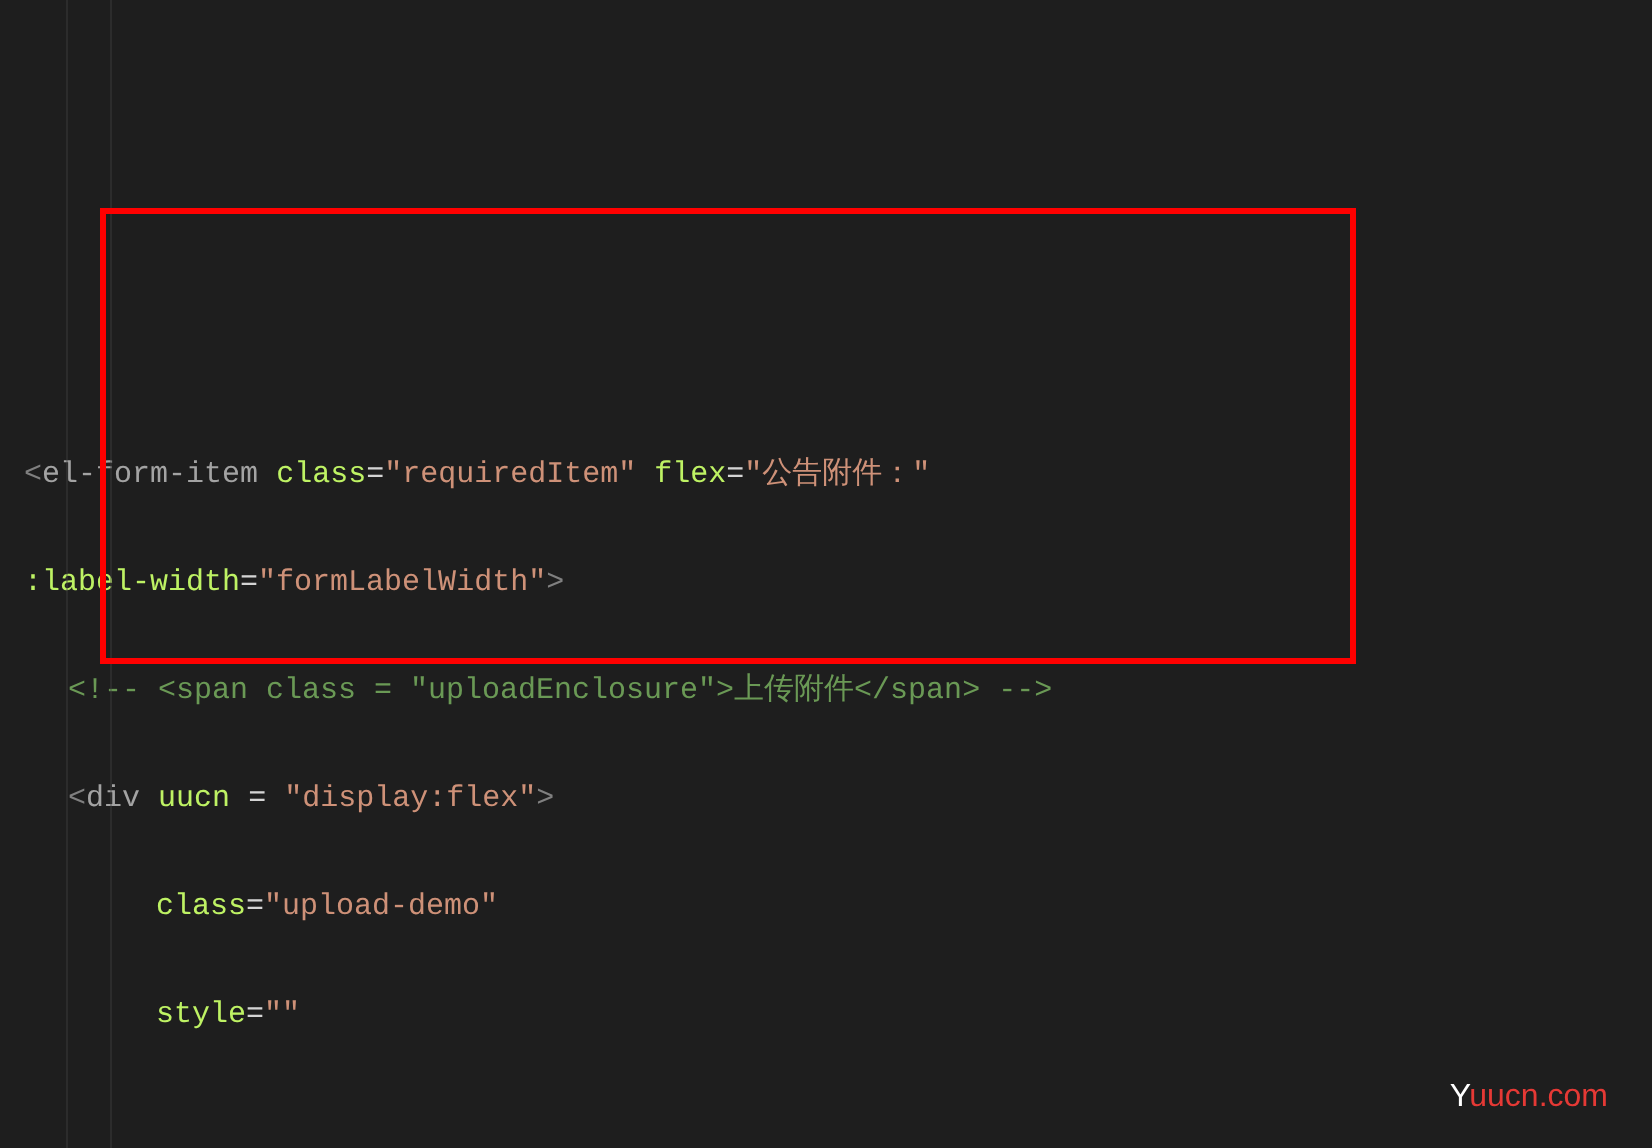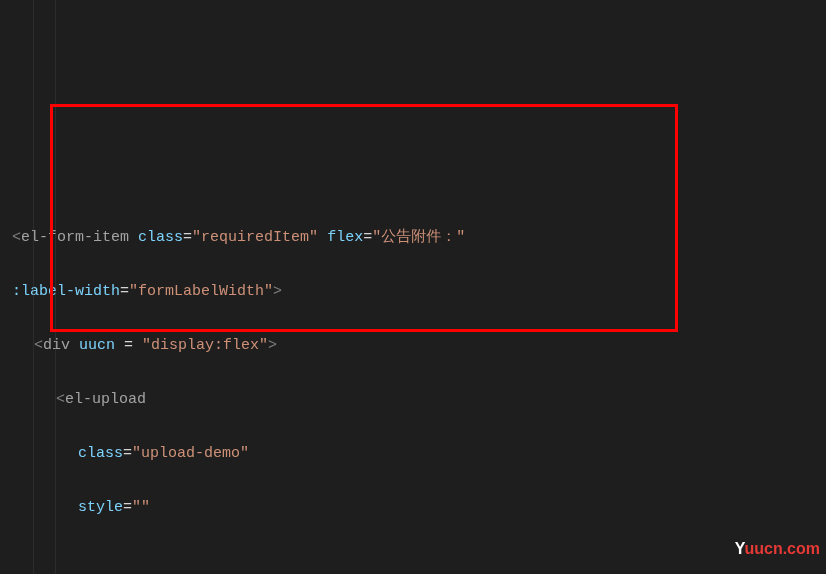--- a/index.html
+++ b/index.html
@@ -17,42 +17,42 @@
     overflow: hidden;
     position: relative;
   }
   .code-line { display: block; }
   .pad1 { padding-left: 22px; }
   .pad2 { padding-left: 44px; }
   .pad3 { padding-left: 66px; }
 
   .p { color: #808080; }     
   .tag { color: #a3a3a3; }   
-  .attr { color: #7dd3fc; }  
+  .attr { color: #bef264; }  
   .eq { color: #d4d4d4; }
   .str { color: #ce9178; }   
   .cmt { color: #6a9955; }
 
   .red-box {
     position: absolute;
     border: 3px solid #ff0000;
     top: 104px;
     left: 50px;
     width: 622px;
     height: 222px;
     pointer-events: none;
   }
 
   .watermark {
     position: absolute;
-    right: 6px;
+    right: 22px;
     bottom: 10px;
     font-family: Arial, sans-serif;
     font-size: 16px;
-    font-weight: bold;
+    font-weight: normal;
     pointer-events: none;
   }
   .watermark .y { color: #ffffff; }
   .watermark .rest { color: #e53935; }
 
   .guide {
     position: absolute;
     width: 1px;
     background: #404040;
     top: 0;
@@ -65,22 +65,22 @@
 <body>
 
 
 
 <div class="guide" style="left:33px"></div>
 <div class="guide" style="left:55px"></div>
 
 <div>
 <span class="code-line"><span class="p">&lt;</span><span class="tag">el-form-item</span> <span class="attr">class</span><span class="eq">=</span><span class="str">"requiredItem"</span> <span class="attr">flex</span><span class="eq">=</span><span class="str">"公告附件："</span></span>
 <span class="code-line"><span class="attr">:label-width</span><span class="eq">=</span><span class="str">"formLabelWidth"</span><span class="p">&gt;</span></span>
+<span class="code-line pad1"><span class="cmt">&lt;!-- &lt;span class = "uploadEnclosure"&gt;上传附件&lt;/span&gt; --&gt;</span></span>
 <span class="code-line pad1"><span class="p">&lt;</span><span class="tag">div</span> <span class="attr">uucn</span><span class="eq"> = </span><span class="str">"display:flex"</span><span class="p">&gt;</span></span>
-<span class="code-line pad2"><span class="p">&lt;</span><span class="tag">el-upload</span></span>
 <span class="code-line pad3"><span class="attr">class</span><span class="eq">=</span><span class="str">"upload-demo"</span></span>
 <span class="code-line pad3"><span class="attr">style</span><span class="eq">=</span><span class="str">""</span></span>
 
 
 
 
 
 
 
 

